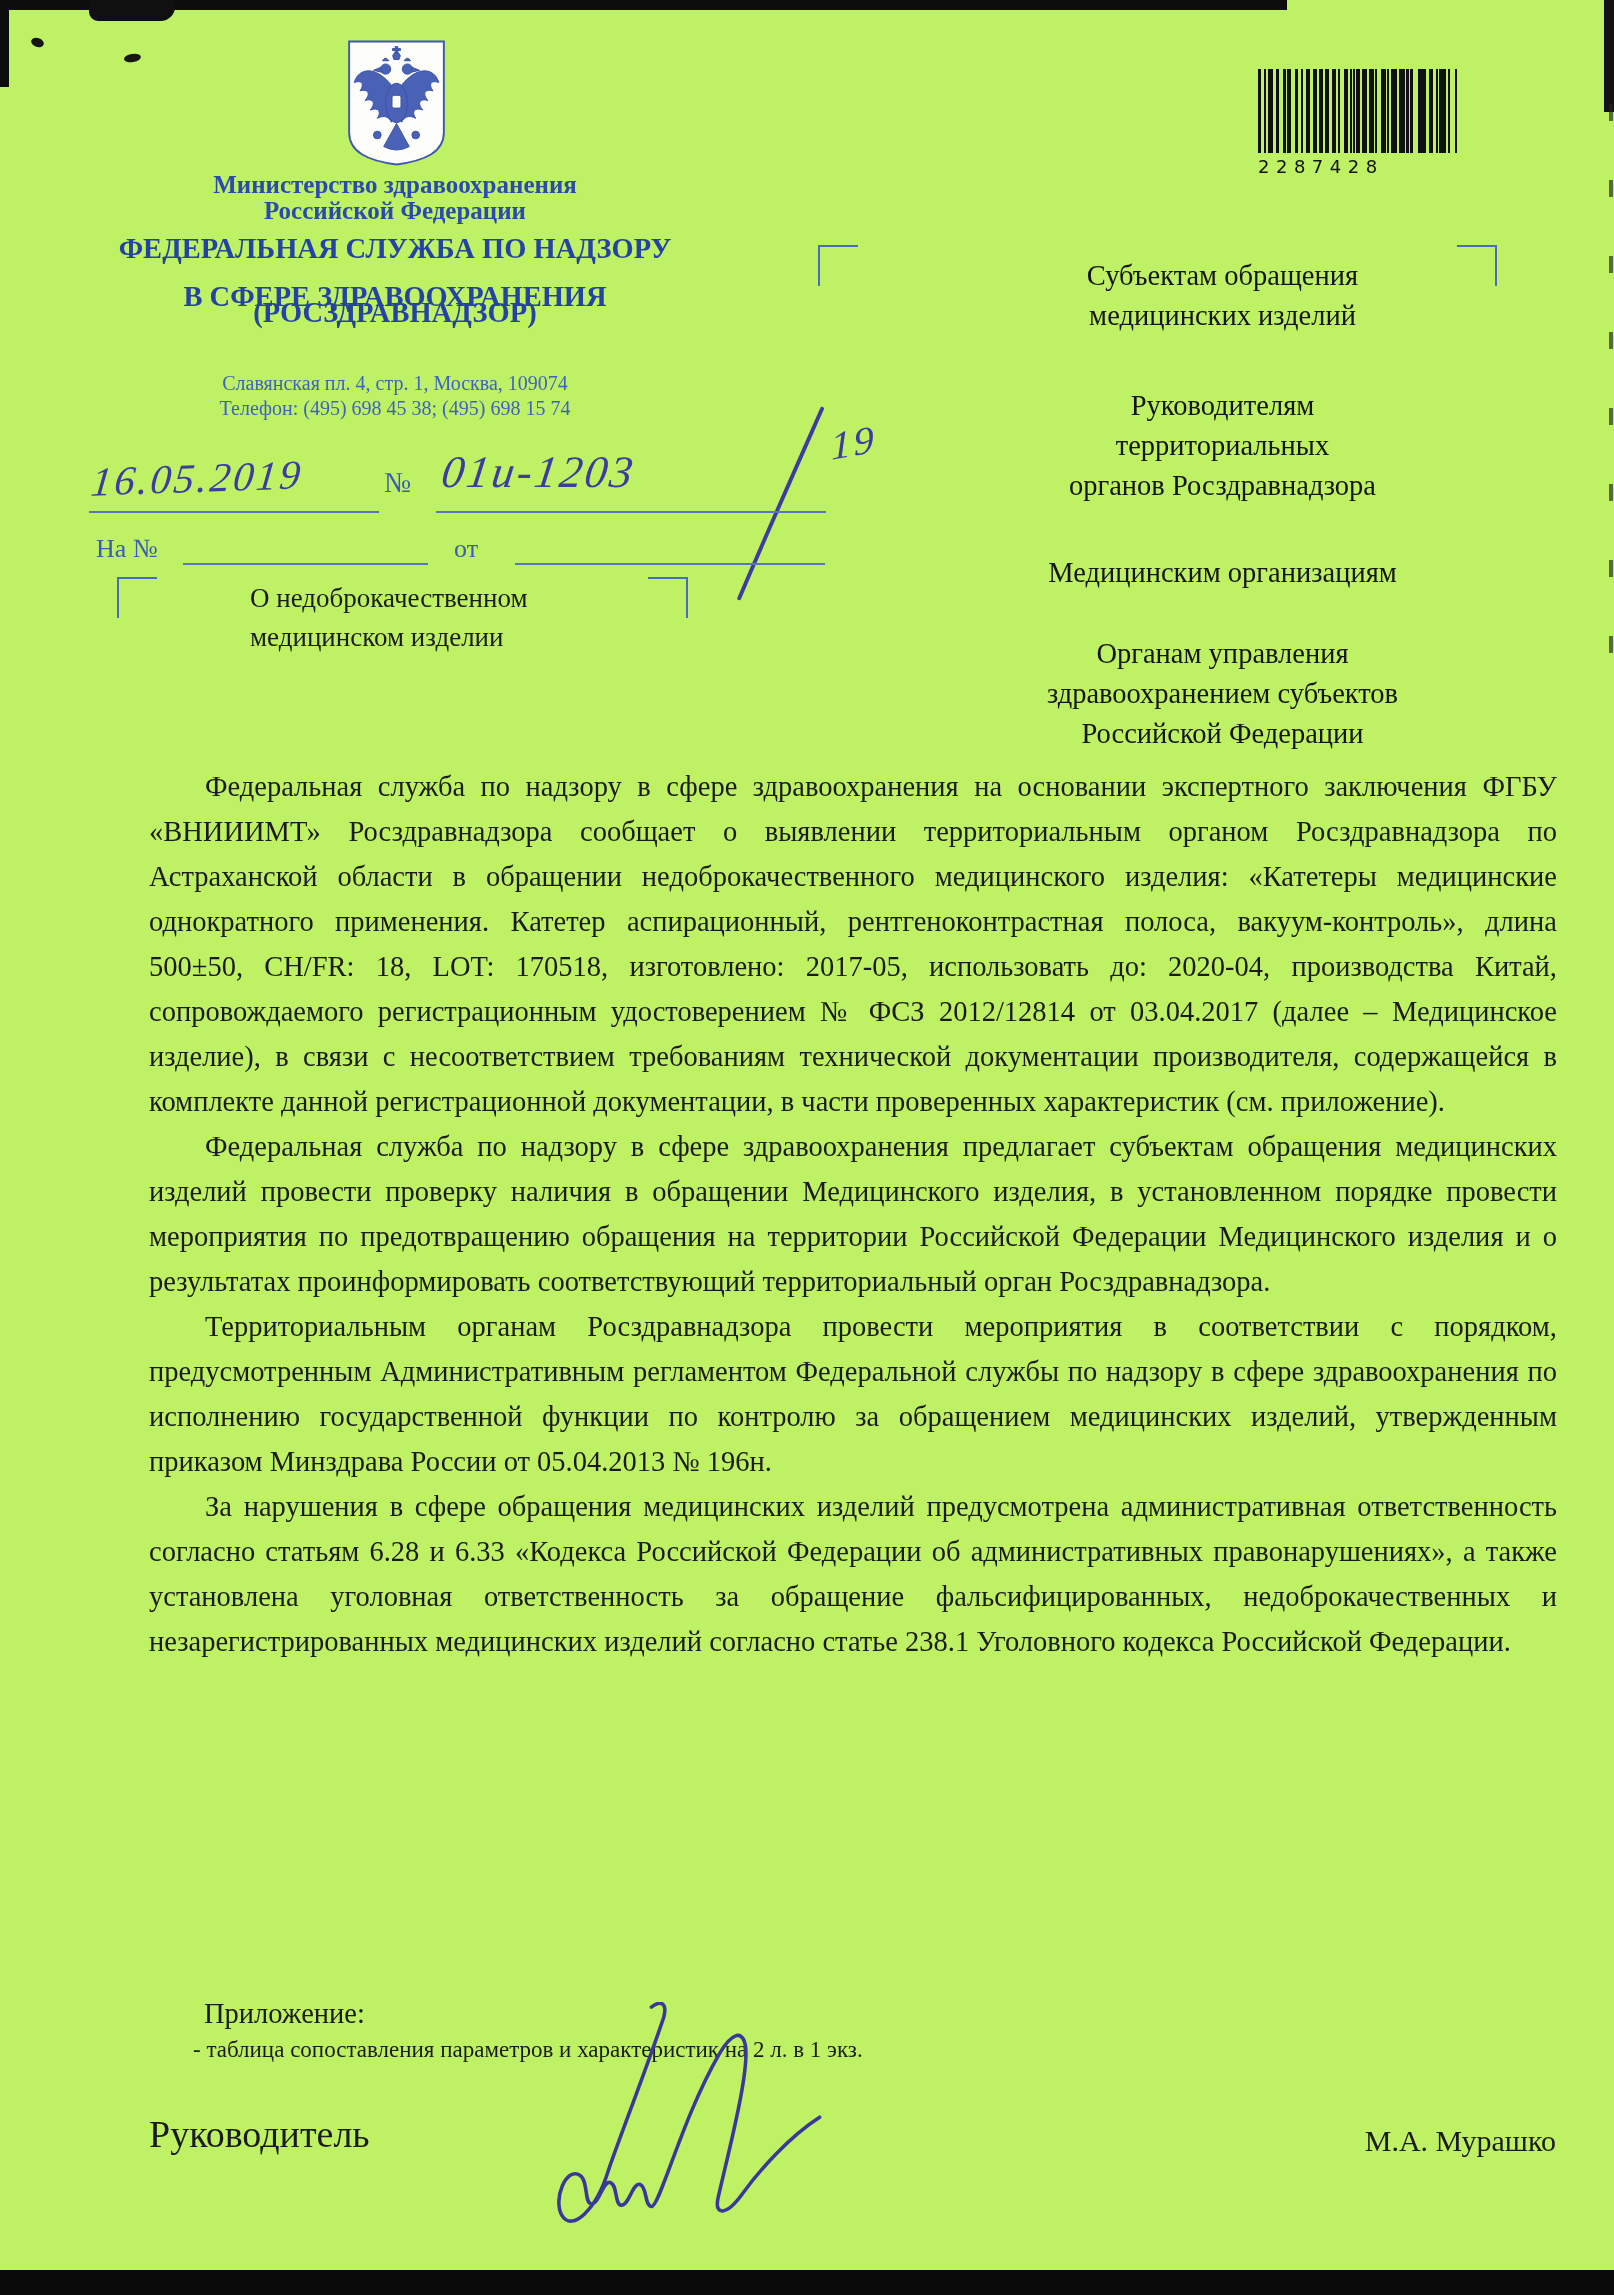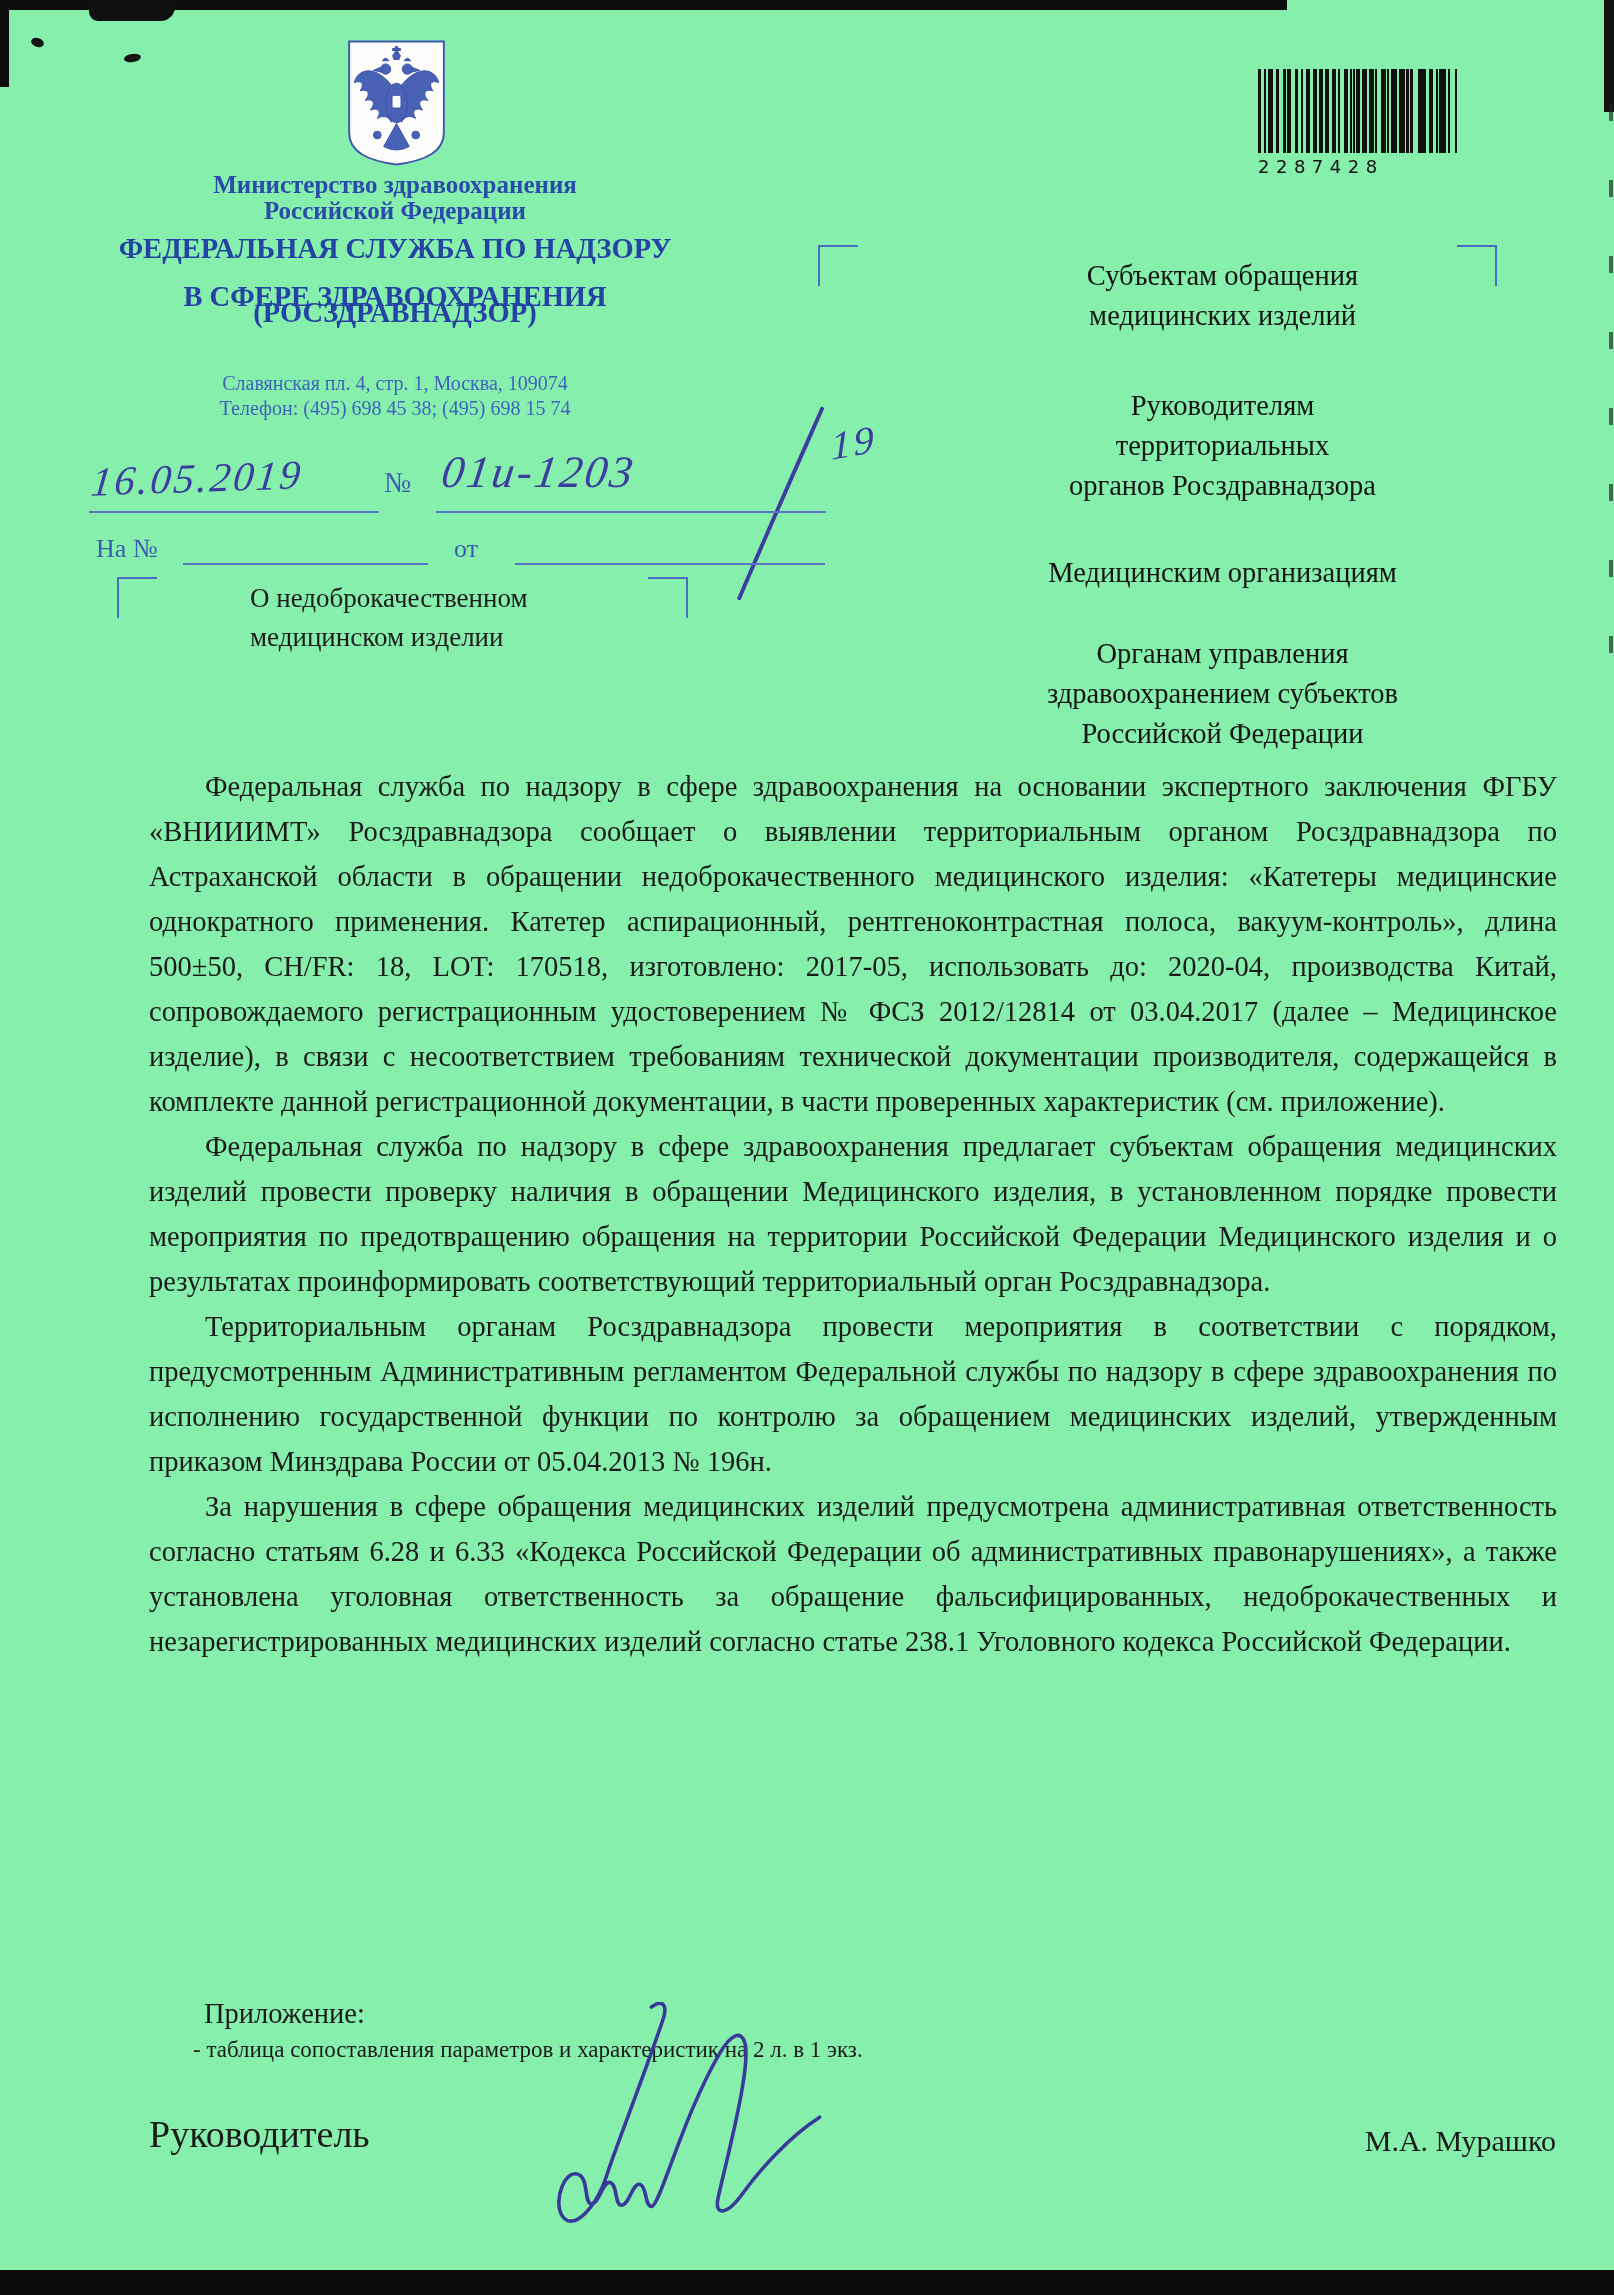--- a/index.html
+++ b/index.html
@@ -1,18 +1,18 @@
 <!DOCTYPE html>
 <html style="font-size:10.4px"><head>
 <meta charset="utf-8">
 <style>
   html,body{margin:0;padding:0;background:#e8e8e6;}
   .page{
     position:relative;width:1614px;height:2295px;margin:0 auto;
-    background:#86efac;overflow:hidden;
+    background:#bef264;overflow:hidden;
     font-family:"Liberation Serif", serif;color:#1b1b1b;
   }
   
   .band-top{position:absolute;left:0;top:0;width:1287px;height:9.7px;background:#0d0d0d;}
   .band-top-blob{position:absolute;left:89px;top:0;width:86px;height:21.4px;background:#101010;border-radius:0 0 14.3px 9px;}
   .sliver-left{position:absolute;left:0;top:0;width:9px;height:87px;background:#0d0d0d;}
   .strip-right-top{position:absolute;left:1604px;top:0;width:10.4px;height:112px;background:#121212;}
   .line-right{position:absolute;left:1609px;top:104px;width:3.9px;height:603px;opacity:.65;
     background:repeating-linear-gradient(180deg,#222 0 17px,transparent 17px 76px);}
   .band-bottom{position:absolute;left:0;top:2270px;width:1614px;height:25px;background:#0a0a0a;}

